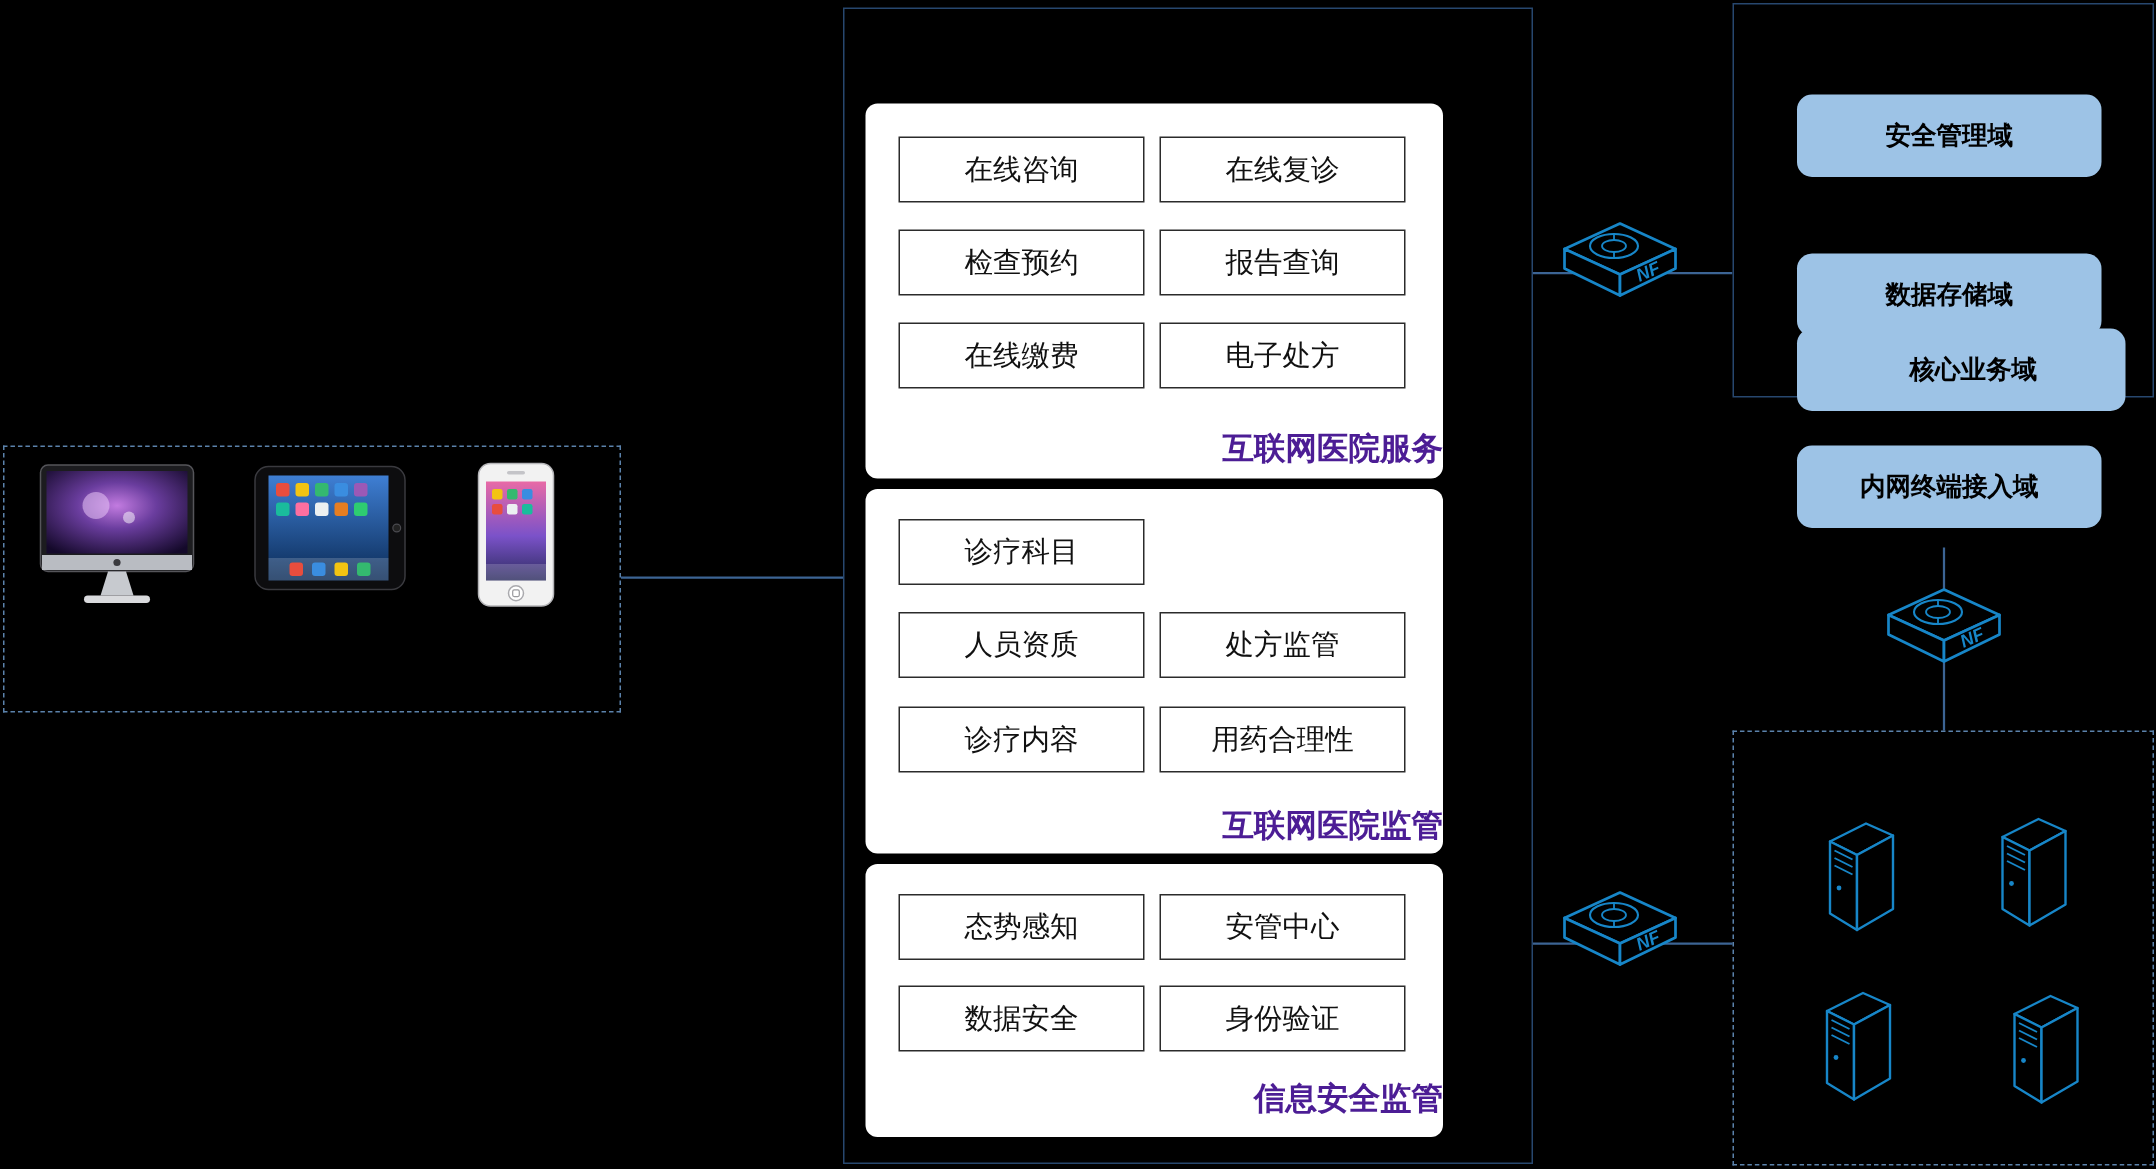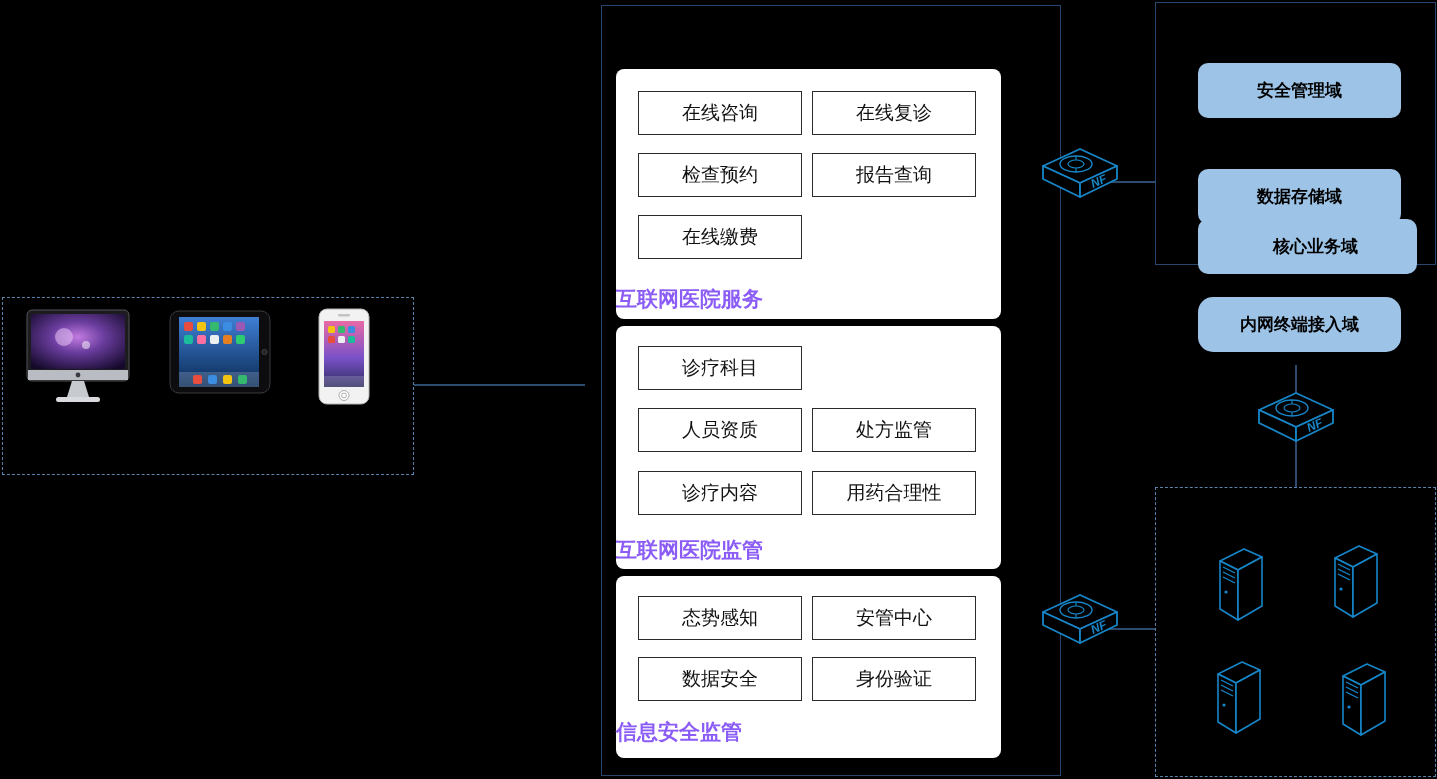--- a/index.html
+++ b/index.html
@@ -53,24 +53,24 @@
     font-size: 19px;
     color: #111;
     white-space: nowrap;
   }
   .col1 { left: 22px; }
   .col2 { left: 196px; }
   .panel-title {
     position: absolute;
     left: 0;
     width: 100%;
-    text-align: left;
+    text-align: right;
     font-size: 21px;
     font-weight: bold;
-    color: #8b5cf6;
+    color: #4c1d95;
   }
   .domain-btn {
     position: absolute;
     left: 42px;
     width: 203px;
     height: 55px;
     background: #9dc3e6;
     border-radius: 10px;
     display: flex;
     align-items: center;
@@ -159,28 +159,29 @@
       <rect x="32" y="18" width="7" height="7" rx="1.5" fill="#3a8de0"></rect>
       <rect x="12" y="28" width="7" height="7" rx="1.5" fill="#e84d3d"></rect>
       <rect x="22" y="28" width="7" height="7" rx="1.5" fill="#ecf0f1"></rect>
       <rect x="32" y="28" width="7" height="7" rx="1.5" fill="#1abc9c"></rect>
       <rect x="8" y="68" width="40" height="11" fill="#ffffff" opacity="0.18"></rect>
       <circle cx="28" cy="87.5" r="5" fill="#ffffff" stroke="#aaaaae"></circle>
       <rect x="25.8" y="85.3" width="4.4" height="4.4" rx="1" fill="none" stroke="#9a9a9e" stroke-width="0.8"></rect>
     </svg>
   </div>
 
-  <div class="solid-box" style="left:601px;top:5px;width:460px;height:771px;">
+  <div class="solid-box" style="left:562px;top:5px;width:460px;height:771px;">
 
     <div class="panel" style="top:63px;height:250px;">
       <div class="item-btn col1" style="top:22px;">在线咨询</div>
       <div class="item-btn col2" style="top:22px;">在线复诊</div>
       <div class="item-btn col1" style="top:84px;">检查预约</div>
       <div class="item-btn col2" style="top:84px;">报告查询</div>
       <div class="item-btn col1" style="top:146px;">在线缴费</div>
+      <div class="item-btn col2" style="top:146px;">电子处方</div>
       <div class="panel-title" style="top:216px;">互联网医院服务</div>
     </div>
 
     <div class="panel" style="top:320px;height:243px;">
       <div class="item-btn col1" style="top:20px;">诊疗科目</div>
       <div class="item-btn col1" style="top:82px;">人员资质</div>
       <div class="item-btn col2" style="top:82px;">处方监管</div>
       <div class="item-btn col1" style="top:145px;">诊疗内容</div>
       <div class="item-btn col2" style="top:145px;">用药合理性</div>
       <div class="panel-title" style="top:210px;">互联网医院监管</div>
@@ -192,21 +193,21 @@
       <div class="item-btn col1" style="top:81px;">数据安全</div>
       <div class="item-btn col2" style="top:81px;">身份验证</div>
       <div class="panel-title" style="top:142px;">信息安全监管</div>
     </div>
   </div>
 
   <div class="solid-box" style="left:1155px;top:2px;width:281px;height:263px;">
     <div class="domain-btn" style="top:60px;">安全管理域</div>
     <div class="domain-btn" style="top:138px;margin-top:28px;">数据存储域</div>
     <div class="domain-btn" style="top:216px;padding-left:16px;">核心业务域</div>
-    <div class="domain-btn" style="top:294px;border-radius:15px;">内网终端接入域</div>
+    <div class="domain-btn" style="top:294px;">内网终端接入域</div>
   </div>
 
   <div class="dashed-box" style="left:1155px;top:487px;width:281px;height:290px;">
 
     <svg class="icon-abs" style="left:57px;top:56px;" width="56" height="80" viewBox="0 0 56 80">
       <g fill="#000" stroke="#1786c8" stroke-width="1.6" stroke-linejoin="round">
         <polygon points="7,17 31,5 49,13 25,26"></polygon>
         <polygon points="7,17 25,26 25,76 7,65"></polygon>
         <polygon points="25,26 49,13 49,62 25,76"></polygon>
       </g>

